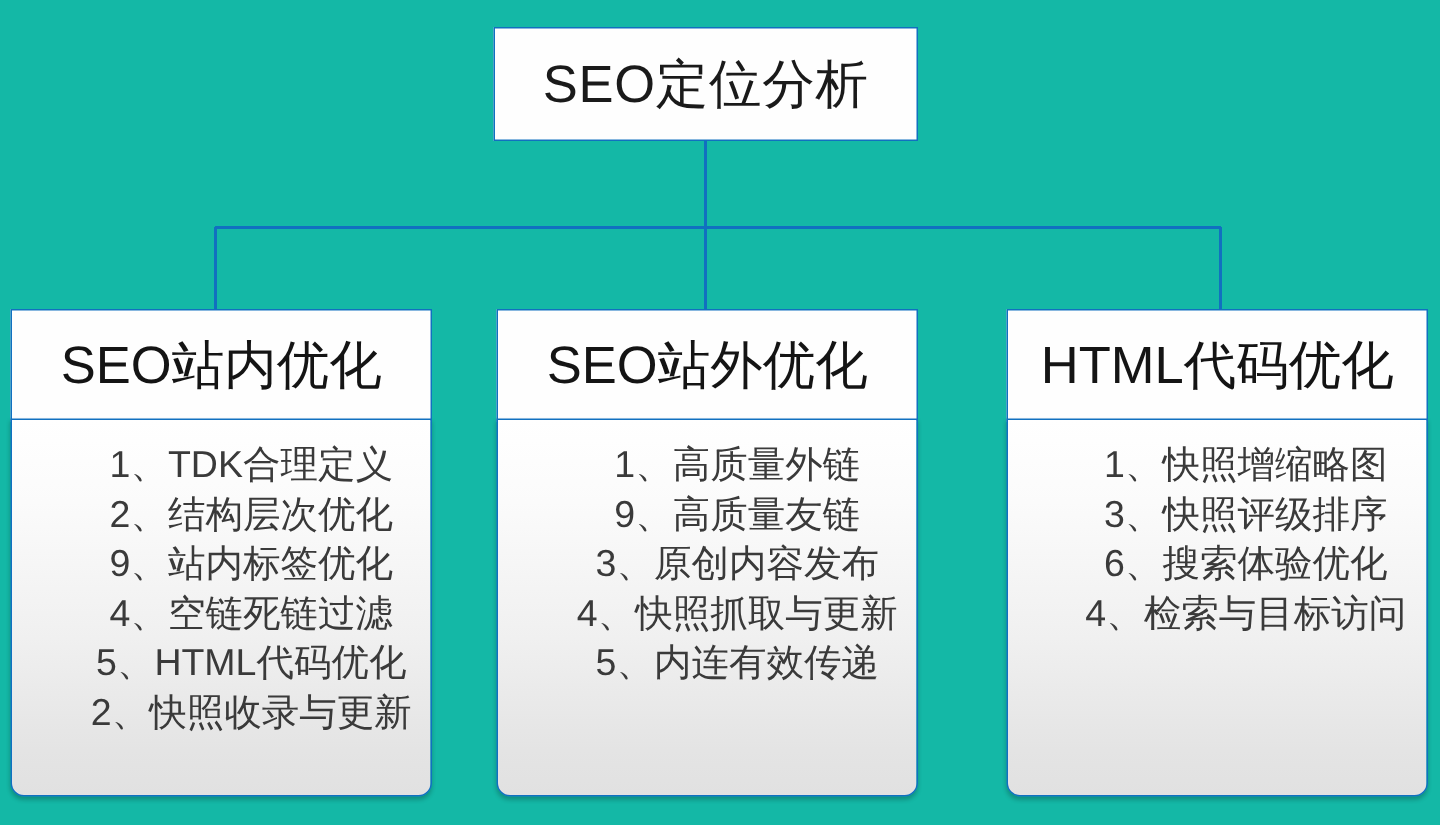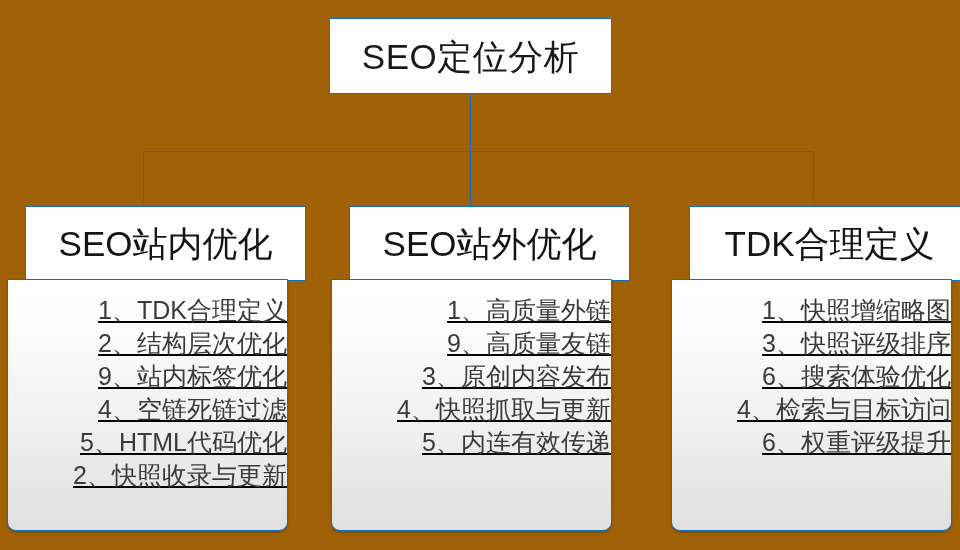--- a/index.html
+++ b/index.html
@@ -11,21 +11,21 @@
     width: 960px;
     height: 550px;
     font-family: "Liberation Sans", "DejaVu Sans", sans-serif;
     overflow: hidden;
   }
 
   #canvas {
     position: relative;
     width: 960px;
     height: 550px;
-    background: #a16207;
+    background: #14b8a6;
   }
 
   
   #connectors {
     position: absolute;
     left: 0;
     top: 0;
     width: 960px;
     height: 550px;
     pointer-events: none;
@@ -65,43 +65,41 @@
 
   .column-header {
     box-sizing: border-box;
     width: 100%;
     height: 75px;
     border: 1.6px solid #1170c0;
     background: #fefefe;
     display: flex;
     align-items: center;
     justify-content: center;
-    margin-left: 18px;
   }
   .column-header-title {
     font-size: 35px;
     color: #141414;
     line-height: 1;
     white-space: nowrap;
   }
 
   .column-body {
     box-sizing: border-box;
     width: 100%;
     height: 252px;
     margin-top: -1.6px;
     border: 1.6px solid #1170c0;
     border-radius: 0 0 9px 9px;
     background: linear-gradient(to bottom, #ffffff 0%, #fbfbfb 22%, #f0f0f0 58%, #e4e4e4 88%, #e1e1e1 100%);
     box-shadow: 0 2px 3px rgba(0, 0, 0, 0.22);
     padding: 14px 0 0 0;
     display: flex;
     flex-direction: column;
-    align-items: flex-end;
-    text-decoration: underline;
+    align-items: center;
   }
 
   .list-item {
     font-size: 25px;
     color: #3a3a3a;
     line-height: 33px;
     white-space: nowrap;
     padding-left: 40px;
   }
   .col-3 .list-item { padding-left: 38px; }
@@ -147,24 +145,23 @@
       <div class="list-item">1、高质量外链</div>
       <div class="list-item">9、高质量友链</div>
       <div class="list-item">3、原创内容发布</div>
       <div class="list-item">4、快照抓取与更新</div>
       <div class="list-item">5、内连有效传递</div>
     </div>
   </div>
 
   <div class="column col-3">
     <div class="column-header">
-      <span class="column-header-title">TDK合理定义</span>
+      <span class="column-header-title">HTML代码优化</span>
     </div>
     <div class="column-body">
       <div class="list-item">1、快照增缩略图</div>
       <div class="list-item">3、快照评级排序</div>
       <div class="list-item">6、搜索体验优化</div>
       <div class="list-item">4、检索与目标访问</div>
-      <div class="list-item">6、权重评级提升</div>
     </div>
   </div>
 
 </div>
 
 </body></html>

